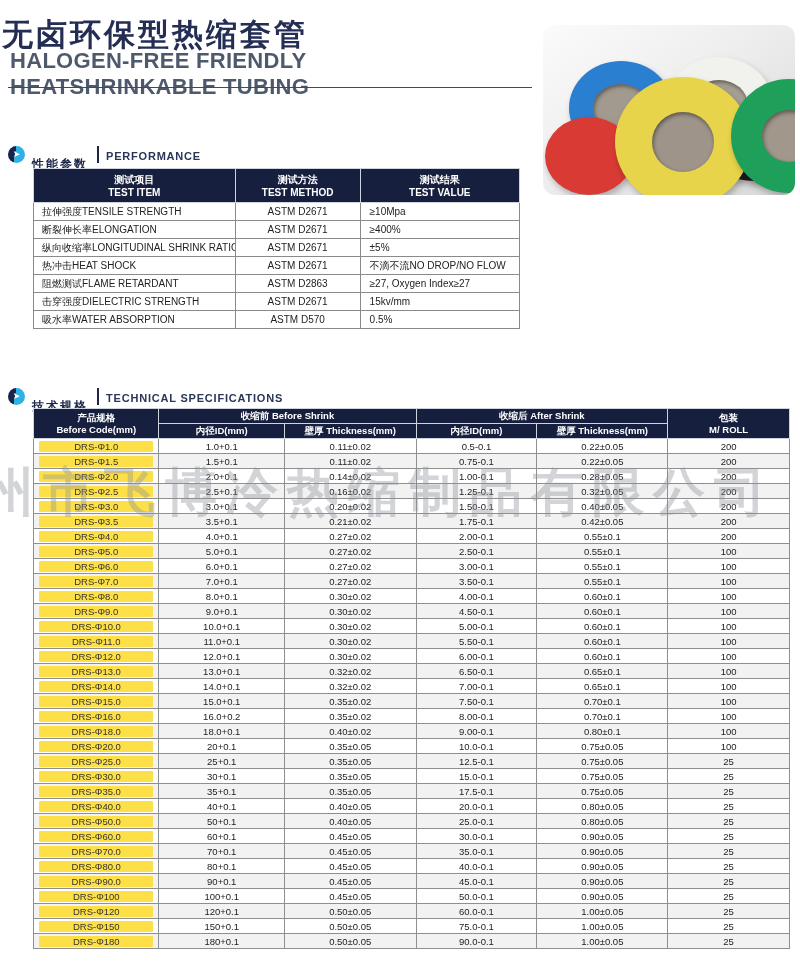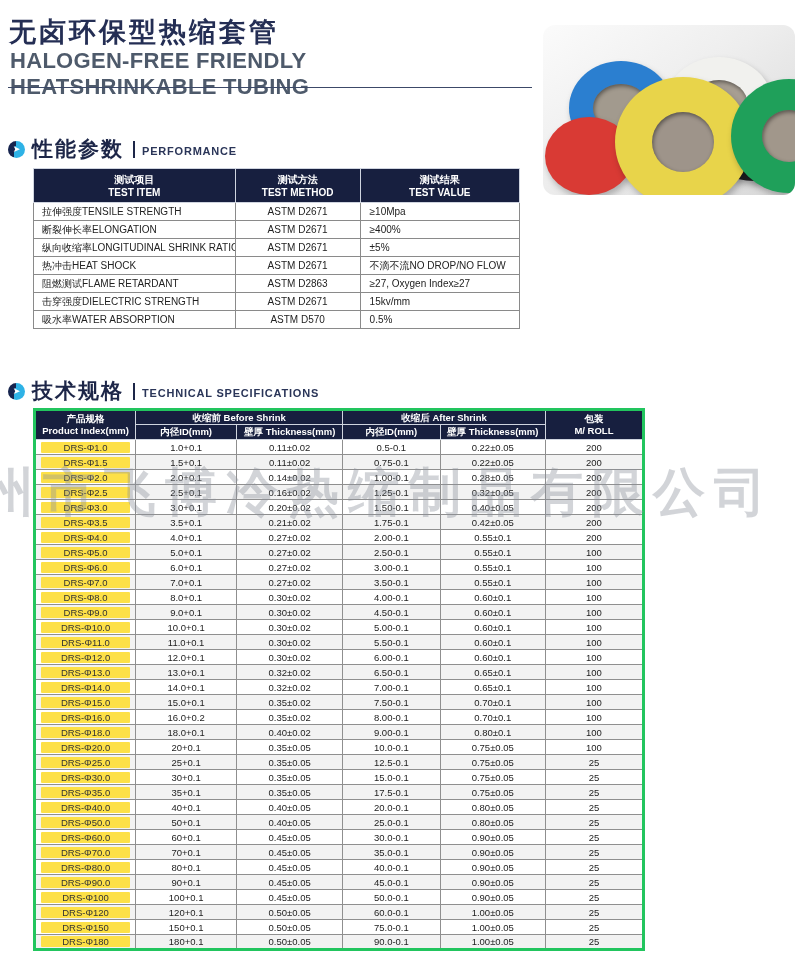--- a/index.html
+++ b/index.html
@@ -1,21 +1,21 @@
 <!DOCTYPE html>
 <html><head>
 <meta charset="utf-8">
 <style>
   * { margin:0; padding:0; box-sizing:border-box; }
   html,body { background:#ffffff; }
   body { font-family:"Liberation Sans","DejaVu Sans",sans-serif; }
   .page { position:relative; width:800px; height:971px; background:#ffffff; overflow:hidden; }
 
   
-  .title-cn { position:absolute; left:9px; top:14px; font-size:27px; font-weight:bold;
+  .title-cn { position:absolute; left:2px; top:14px; font-size:31px; font-weight:bold;
               color:#242e54; letter-spacing:3px; }
   .title-en { position:absolute; left:10px; top:48px; font-size:22px; font-weight:bold;
               color:#4e5a6b; line-height:1.18; letter-spacing:0.3px; }
   .title-rule { position:absolute; left:8px; top:87px; width:524px; height:1px; background:#3c4968; }
 
   
   .product-image { position:absolute; left:543px; top:25px; width:252px; height:170px;
                    border-radius:12px; overflow:hidden;
                    background:linear-gradient(145deg,#fbfbfb 0%,#eeeeee 45%,#d7d7d7 100%); }
   .roll { position:absolute; border-radius:50%; box-shadow:2px 4px 6px rgba(0,0,0,0.25); }
@@ -32,42 +32,42 @@
   .roll-green  { left:188px; top:54px;  width:116px; height:114px; }
   .roll-green .hole  { width:54px; height:52px; }
 
   
   .section-header { position:absolute; display:flex; align-items:center; }
   .section-performance { left:8px; top:135px; }
   .section-specs { left:8px; top:377px; }
   .section-icon { width:17px; height:17px; border-radius:50%; margin-right:7px;
                   background:linear-gradient(100deg,#16244e 42%,#2eb2e6 42%);
                   color:#ffffff; font-size:9px; line-height:17px; text-align:center; }
-  .section-cn { font-size:21px; font-weight:bold; color:#1d2648; letter-spacing:2px; }
+  .section-cn { font-size:12px; font-weight:bold; color:#1d2648; letter-spacing:2px;margin-top:21px; }
   .section-sep { width:2px; height:17px; background:#1d2648; margin:0 7px 0 9px; }
   .section-en { font-size:11px; font-weight:bold; color:#2a3558; letter-spacing:0.8px; margin-top:4px; }
 
   
   table { border-collapse:collapse; table-layout:fixed;padding-left:17px; }
   th,td { overflow:hidden; white-space:nowrap; }
 
   
   .perf-table { position:absolute; left:33px; top:168px; width:487px;
                 border:1px solid #7e7e7e; }
   .perf-table th { background:#171f3f; color:#ffffff; font-size:10px; font-weight:bold;
                    height:34px; text-align:center; border:1px solid #cfd4df; line-height:1.3; }
   .perf-table td { font-size:10px; color:#222222; height:18px; border:1px solid #8a8a8a;
                    background:#ffffff; padding:1px 4px; }
   .perf-table td.c0 { text-align:left; padding-left:8px; }
   .perf-table td.c1 { text-align:center; }
   .perf-table td.c2 { text-align:left; padding-left:9px; }
 
   
-  .spec-table { position:absolute; left:33px; top:408px; width:612px;
-                border:3px solid #22c55e; }
+  .spec-table { position:absolute; left:33px; top:408px; width:757px;
+                border:1px solid #22c55e; }
   .spec-table th { background:#171f3f; color:#ffffff; font-size:9.5px; font-weight:bold;
                    text-align:center; border:1px solid #cfd4df; height:15px; line-height:1.25; }
   .spec-table td { font-size:9.5px; color:#222222; height:15px; text-align:center;
                    border:1px solid #8f8f8f; background:#ffffff; padding:0 2px; }
   .spec-table tr:nth-child(even) td { background:#f2f2f2; }
   .code-chip { margin:1px 3px; background:#fde047; border-radius:1px; line-height:11px;
                font-size:9.5px; color:#333333; }
 
   
   .watermark { position:absolute; left:-18px; top:458px; width:830px; height:62px;
@@ -185,21 +185,21 @@
         <col style="width:16.6%">
         <col style="width:17.4%">
       <col style="width:16.0%">
         <col style="width:17.3%">
         <col style="width:16.1%">
     </colgroup>
     <thead>
       <tr>
         <th rowspan="2">
           <div>产品规格</div>
-          <div>Product Index(mm)</div>
+          <div>Before Code(mm)</div>
         </th>
         <th colspan="2">收缩前 Before Shrink</th>
         <th colspan="2">收缩后 After Shrink</th>
         <th rowspan="2">
           <div>包装</div>
           <div>M/ ROLL</div>
         </th>
       </tr>
       <tr>
         <th>内径ID(mm)</th>

